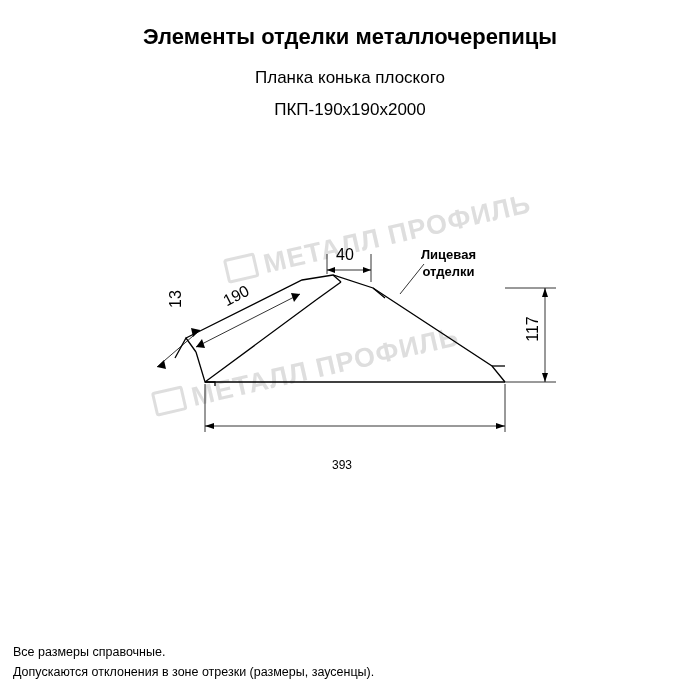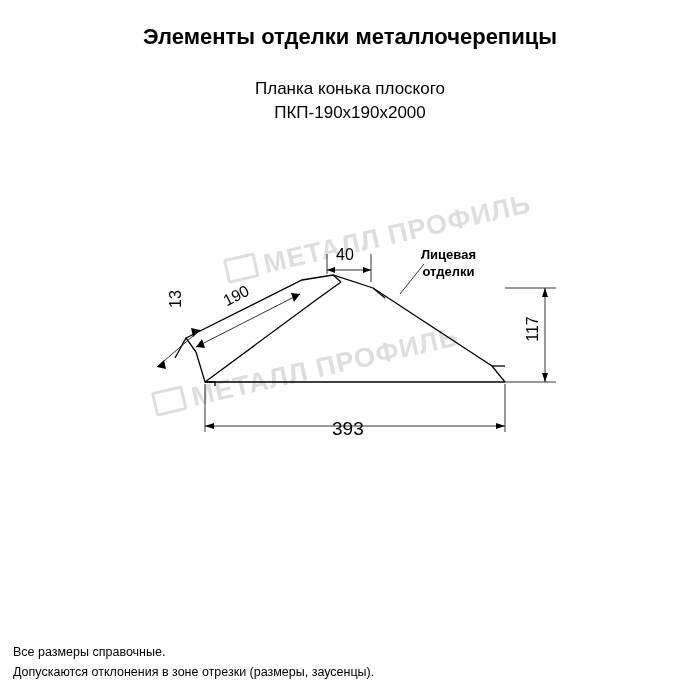--- a/index.html
+++ b/index.html
@@ -27,25 +27,26 @@
     text-align: center;
   }
   .title-main {
     font-size: 22px;
     font-weight: bold;
     letter-spacing: 0px;
     line-height: 30px;
   }
   .title-sub {
     font-size: 17px;
-    margin-top: 25px;
+    margin-top: 14px;
     line-height: 24px;
   }
   .title-code {
     font-size: 17px;
+    margin-top: 8px;
     line-height: 24px;
   }
   .drawing {
     position: absolute;
     top: 170px;
     left: 0;
     width: 700px;
     height: 330px;
   }
   .drawing svg {
@@ -54,21 +55,22 @@
   .label {
     position: absolute;
     font-size: 15px;
     color: #000;
     white-space: nowrap;
   }
   .label-dim {
     font-size: 16px;
   }
   .label-big {
-    font-size: 19px;
+    font-size: 12px;
+    margin-top: 40px;
   }
   .rot-neg {
     transform: rotate(-90deg);
     transform-origin: 50% 50%;
   }
   .label-face {
     font-size: 13px;
     font-weight: bold;
     line-height: 17px;
     text-align: center;

